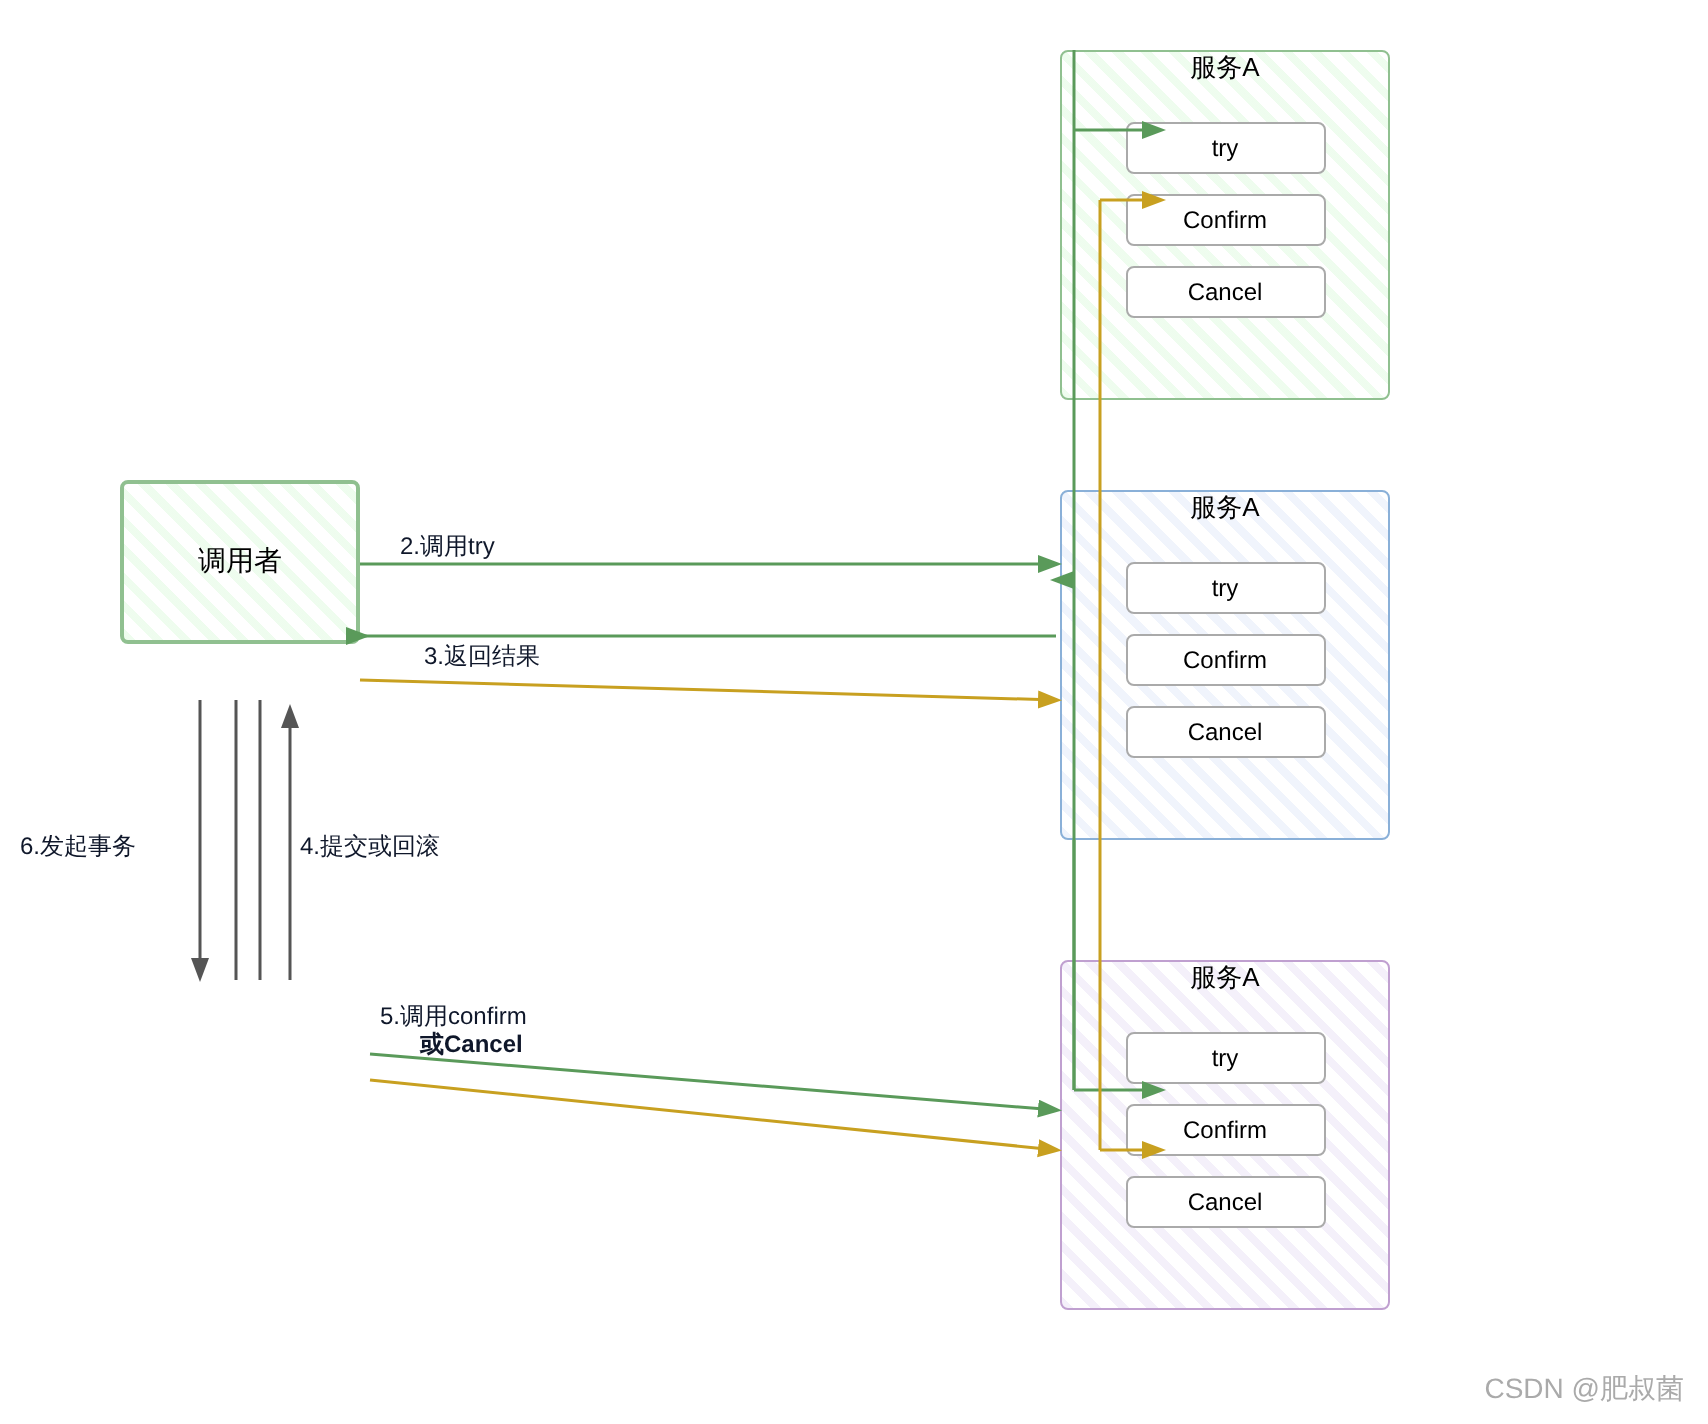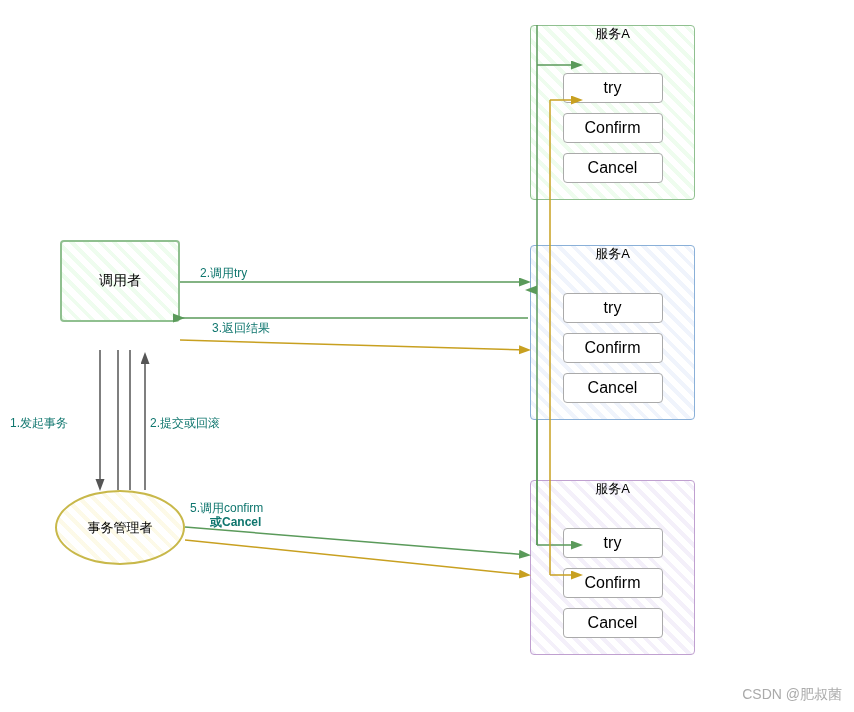--- a/index.html
+++ b/index.html
@@ -17,21 +17,21 @@
       height: 712px;
       position: relative;
       background: #fff;
     }
 
     
     .service-box {
       position: absolute;
       border: 1.5px solid;
       border-radius: 4px;
-      padding: 20px;
+      padding: 8px;
       display: flex;
       flex-direction: column;
       align-items: flex-start;
     }
 
     .service-box-title {
       font-size: 13px;
       margin-bottom: 8px;
       position: absolute;
       top: -1px;
@@ -72,21 +72,21 @@
         transparent 4px,
         transparent 10px
       );
       border-color: #c0a0d0;
     }
 
     .method-btn {
       border: 1.5px solid #aaa;
       background: white;
       border-radius: 4px;
-      font-size: 16px;
+      font-size: 12px;
       padding: 5px 0;
       width: 100px;
       text-align: center;
       margin: 5px 0;
     }
 
     
     .caller-box {
       position: absolute;
       border: 2px solid #90c090;
@@ -128,21 +128,21 @@
       top: 0;
       left: 0;
       width: 854px;
       height: 712px;
       pointer-events: none;
     }
 
     .label-text {
       position: absolute;
       font-size: 12px;
-      color: #0f766e;
+      color: #0f172a;
     }
 
     .watermark {
       position: absolute;
       bottom: 8px;
       right: 12px;
       font-size: 14px;
       color: #aaa;
     }
   </style>
@@ -175,23 +175,20 @@
       <div class="method-btn">try</div>
       <div class="method-btn">Confirm</div>
       <div class="method-btn">Cancel</div>
     </div>
   </div>
 
   <div class="caller-box" style="top:240px; left:60px; width:120px; height:82px;">
     <span>调用者</span>
   </div>
 
-  <div class="tm-ellipse" style="top:490px; left:55px; width:130px; height:75px;">
-    <span>事务管理者</span>
-  </div>
 
   <svg class="arrows-svg">
     <defs>
       <marker id="arrowGreen" markerWidth="8" markerHeight="8" refX="6" refY="3" orient="auto">
         <path d="M0,0 L0,6 L8,3 z" fill="#5a9a5a"></path>
       </marker>
       <marker id="arrowBlack" markerWidth="8" markerHeight="8" refX="6" refY="3" orient="auto">
         <path d="M0,0 L0,6 L8,3 z" fill="#555"></path>
       </marker>
       <marker id="arrowOrange" markerWidth="8" markerHeight="8" refX="6" refY="3" orient="auto">
@@ -235,20 +232,20 @@
 
     <line x1="537" y1="420" x2="537" y2="545" stroke="#5a9a5a" stroke-width="1.5"></line>
     <line x1="537" y1="545" x2="580" y2="545" stroke="#5a9a5a" stroke-width="1.5" marker-end="url(#arrowGreen)"></line>
 
     <line x1="550" y1="420" x2="550" y2="575" stroke="#c8a020" stroke-width="1.5"></line>
     <line x1="550" y1="575" x2="580" y2="575" stroke="#c8a020" stroke-width="1.5" marker-end="url(#arrowOrange)"></line>
   </svg>
 
   <div class="label-text" style="top:265px; left:200px;">2.调用try</div>
   <div class="label-text" style="top:320px; left:212px;">3.返回结果</div>
-  <div class="label-text" style="top:415px; left:10px;">1.发起事务</div>
-  <div class="label-text" style="top:415px; left:150px;">2.提交或回滚</div>
+  <div class="label-text" style="top:415px; left:10px;">6.发起事务</div>
+  <div class="label-text" style="top:415px; left:150px;">4.提交或回滚</div>
   <div class="label-text" style="top:500px; left:190px;text-align:center;">5.调用confirm</div>
   <div class="label-text" style="top:514px; left:210px;font-weight:bold;">或Cancel</div>
 
   <div class="watermark">CSDN @肥叔菌</div>
 
 </div>
 
 </body></html>

